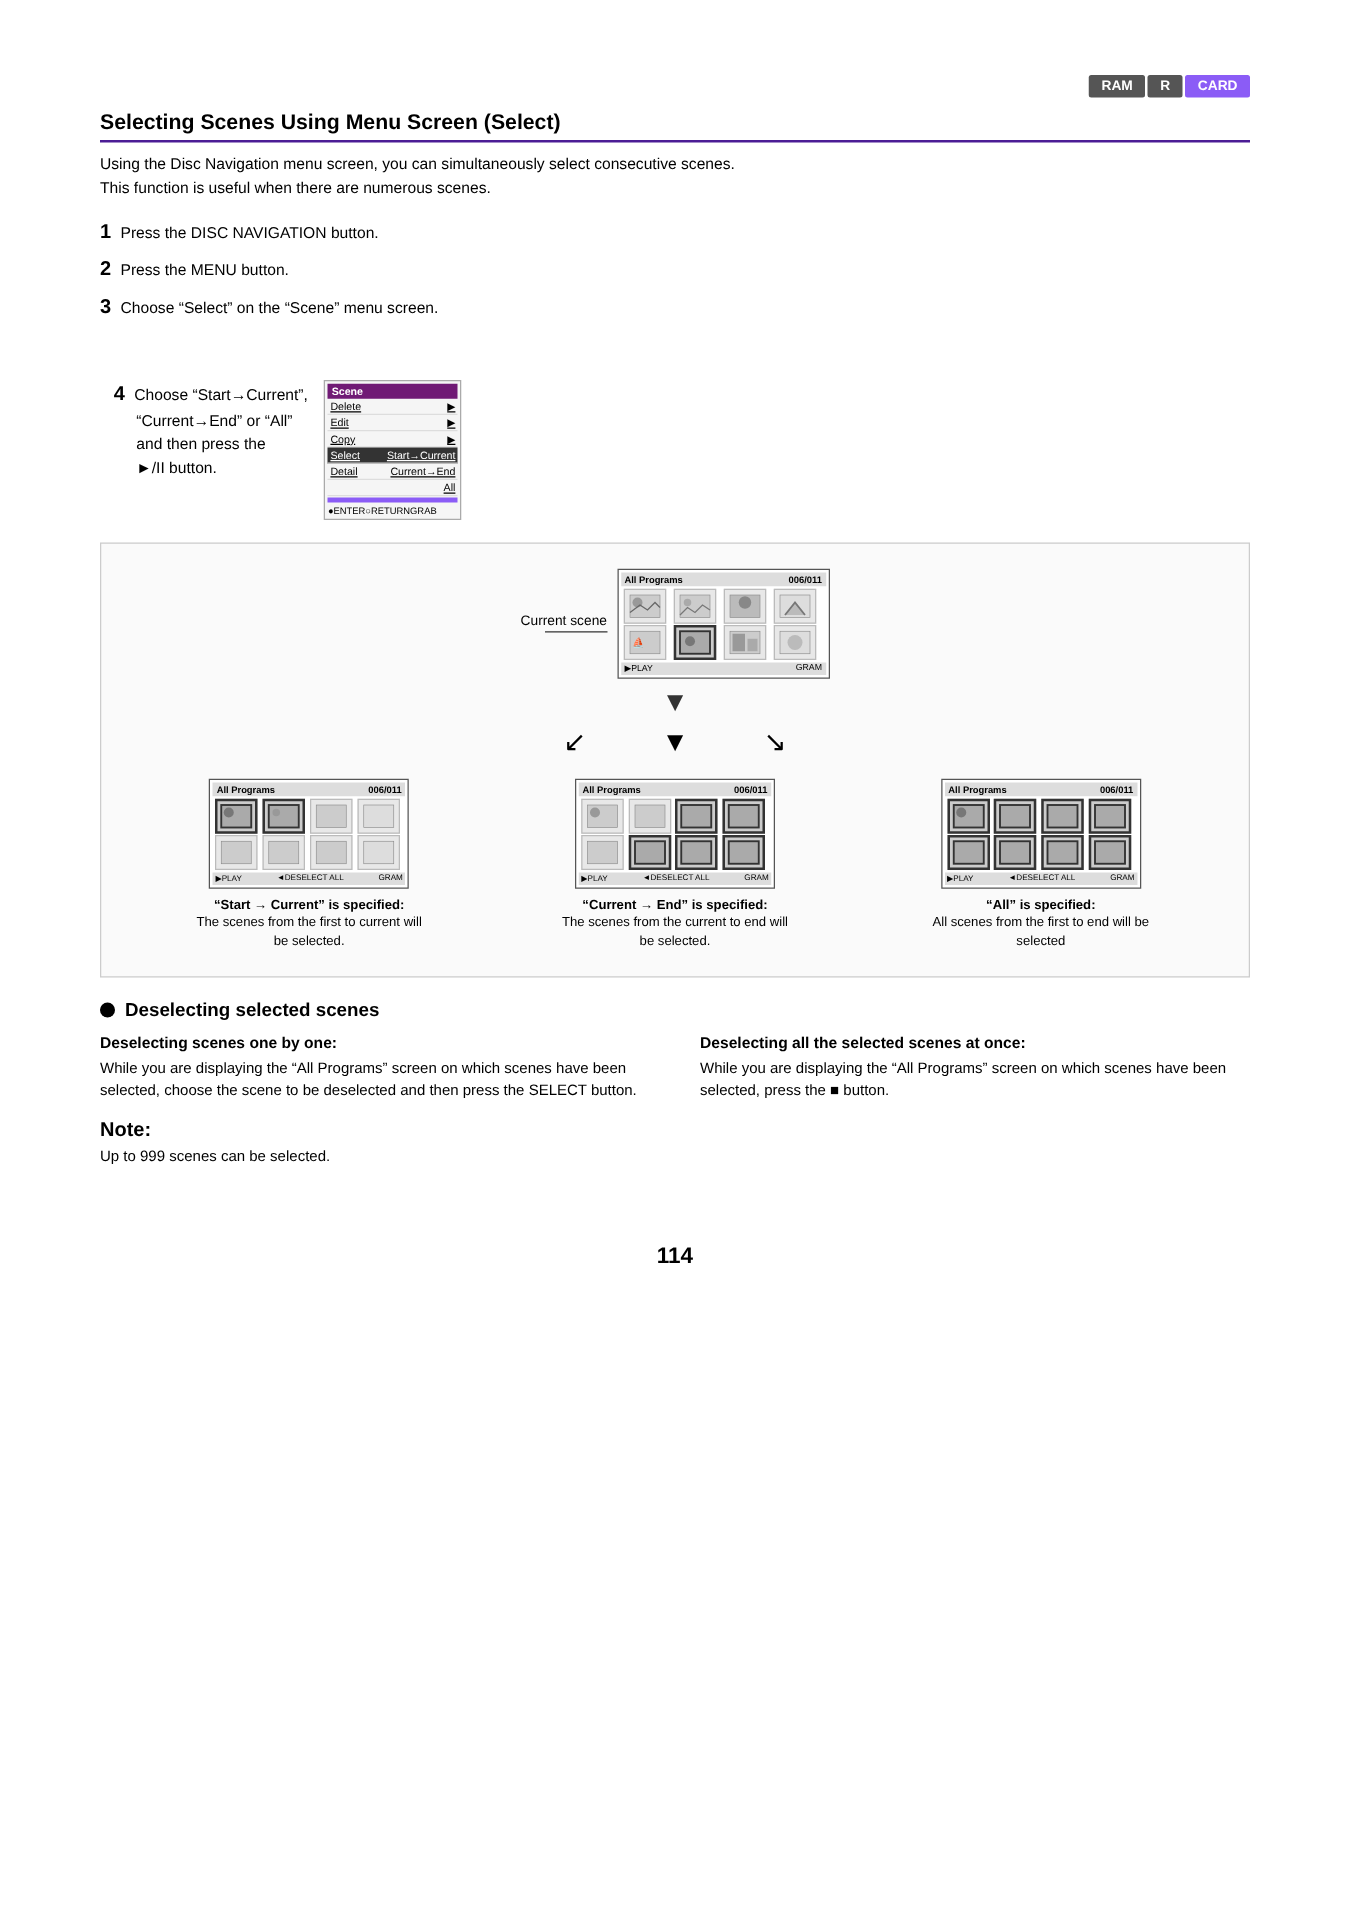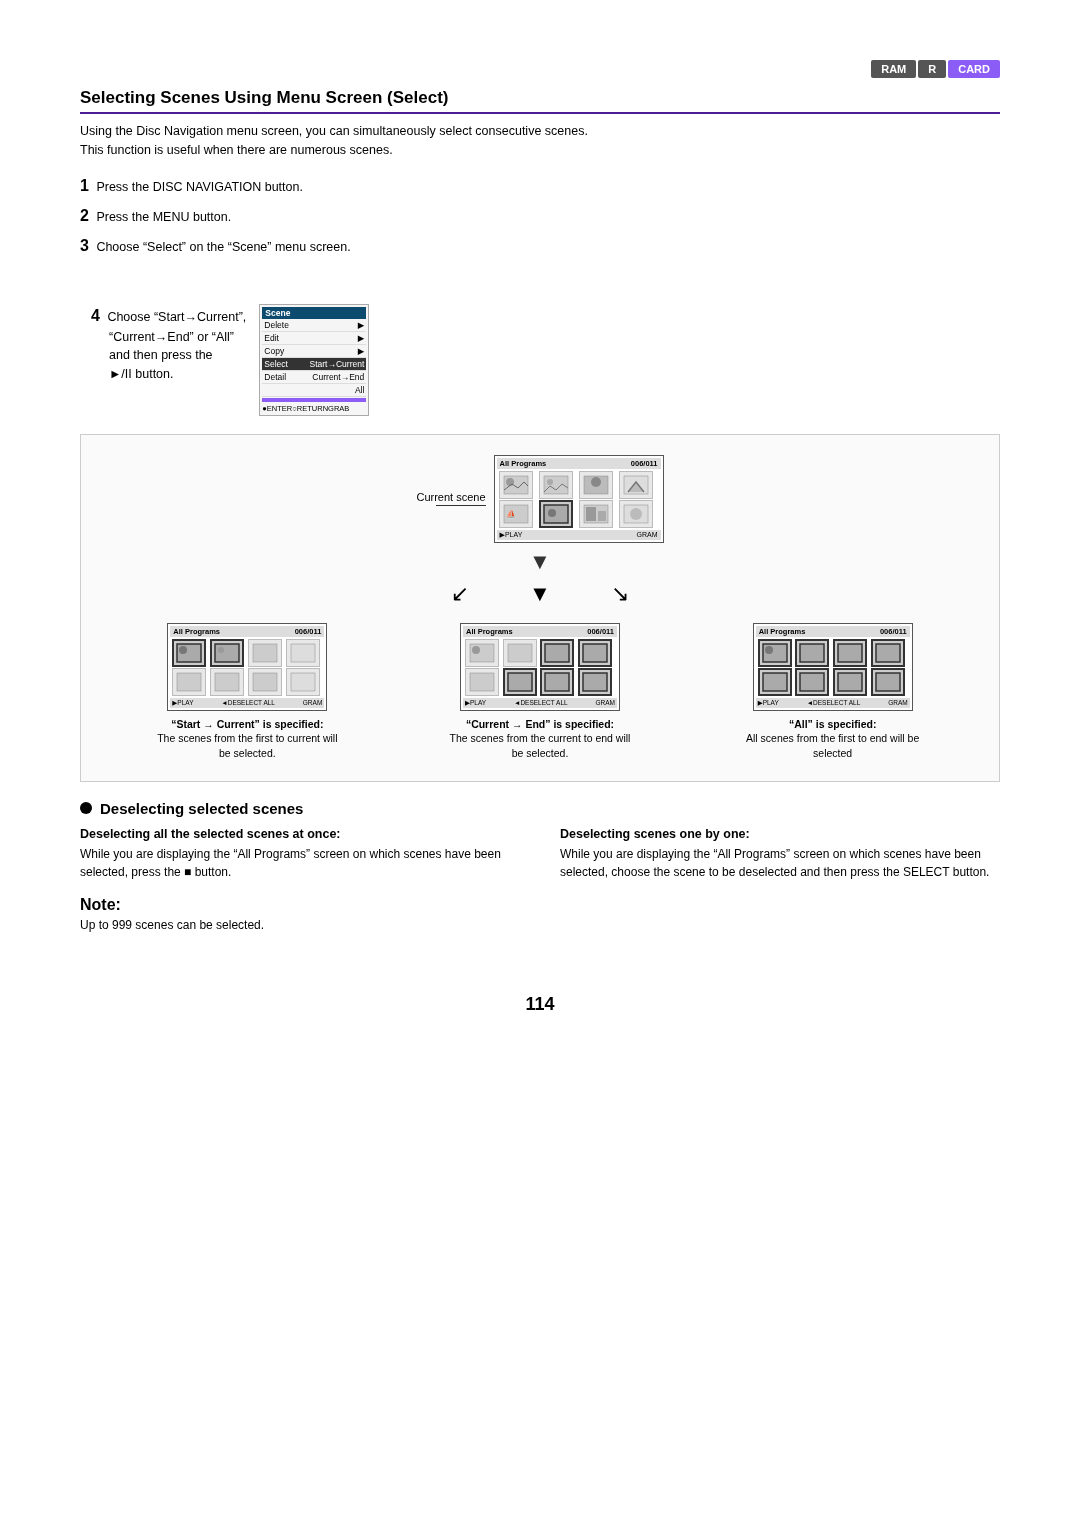--- a/index.html
+++ b/index.html
@@ -82,20 +82,21 @@
       font-size: 9px;
       padding: 2px;
       flex-shrink: 0;
     }
     .mini-menu-row {
       display: flex;
       align-items: flex-start;
       padding: 1px 2px;
       font-size: 8.5px;
       border-bottom: 1px solid #ddd;
+      text-decoration: underline;
     }
     .mini-menu-row.highlighted {
       background: #333;
       color: #fff;
     }
     .mini-menu-label {
       flex: 1;
     }
     .mini-menu-footer {
       display: flex;
@@ -295,21 +296,21 @@
       <span>Choose “Start→Current”,</span>
       <br>
       <span style="margin-left:18px;">“Current→End” or “All”</span>
       <br>
       <span style="margin-left:18px;">and then press the</span>
       <br>
       <span style="margin-left:18px;">►/II button.</span>
     </div>
 
     <div class="mini-menu">
-      <div style="background:#0c4a6e;color:#fff;font-size:8.5px;font-weight:bold;padding:1px 3px;">Scene</div>
+      <div style="background:#701a75;color:#fff;font-size:8.5px;font-weight:bold;padding:1px 3px;">Scene</div>
       <div class="mini-menu-row">
         <span class="mini-menu-label">Delete</span>
           <span>▶</span>
       </div>
       <div class="mini-menu-row">
         <span class="mini-menu-label">Edit</span>
           <span>▶</span>
       </div>
       <div class="mini-menu-row">
         <span class="mini-menu-label">Copy</span>
@@ -611,26 +612,26 @@
 </div>
 
 <div style="margin-bottom: 14px;">
   <div class="bullet-section-title">
     <div class="bullet-dot"></div>
     <span>Deselecting selected scenes</span>
   </div>
 
   <div class="two-col">
     <div class="col-half">
+      <div class="sub-heading">Deselecting scenes one by one:</div>
+      <div class="body-text">While you are displaying the “All Programs” screen on which scenes have been selected, choose the scene to be deselected and then press the SELECT button.</div>
+    </div>
+    <div class="col-half">
       <div class="sub-heading">Deselecting all the selected scenes at once:</div>
       <div class="body-text">While you are displaying the “All Programs” screen on which scenes have been selected, press the ■ button.</div>
-    </div>
-    <div class="col-half">
-      <div class="sub-heading">Deselecting scenes one by one:</div>
-      <div class="body-text">While you are displaying the “All Programs” screen on which scenes have been selected, choose the scene to be deselected and then press the SELECT button.</div>
     </div>
   </div>
 
   <div class="note-section">
     <div class="note-label">Note:</div>
     <div class="note-text">Up to 999 scenes can be selected.</div>
   </div>
 </div>
 
 <div class="page-number">114</div>

